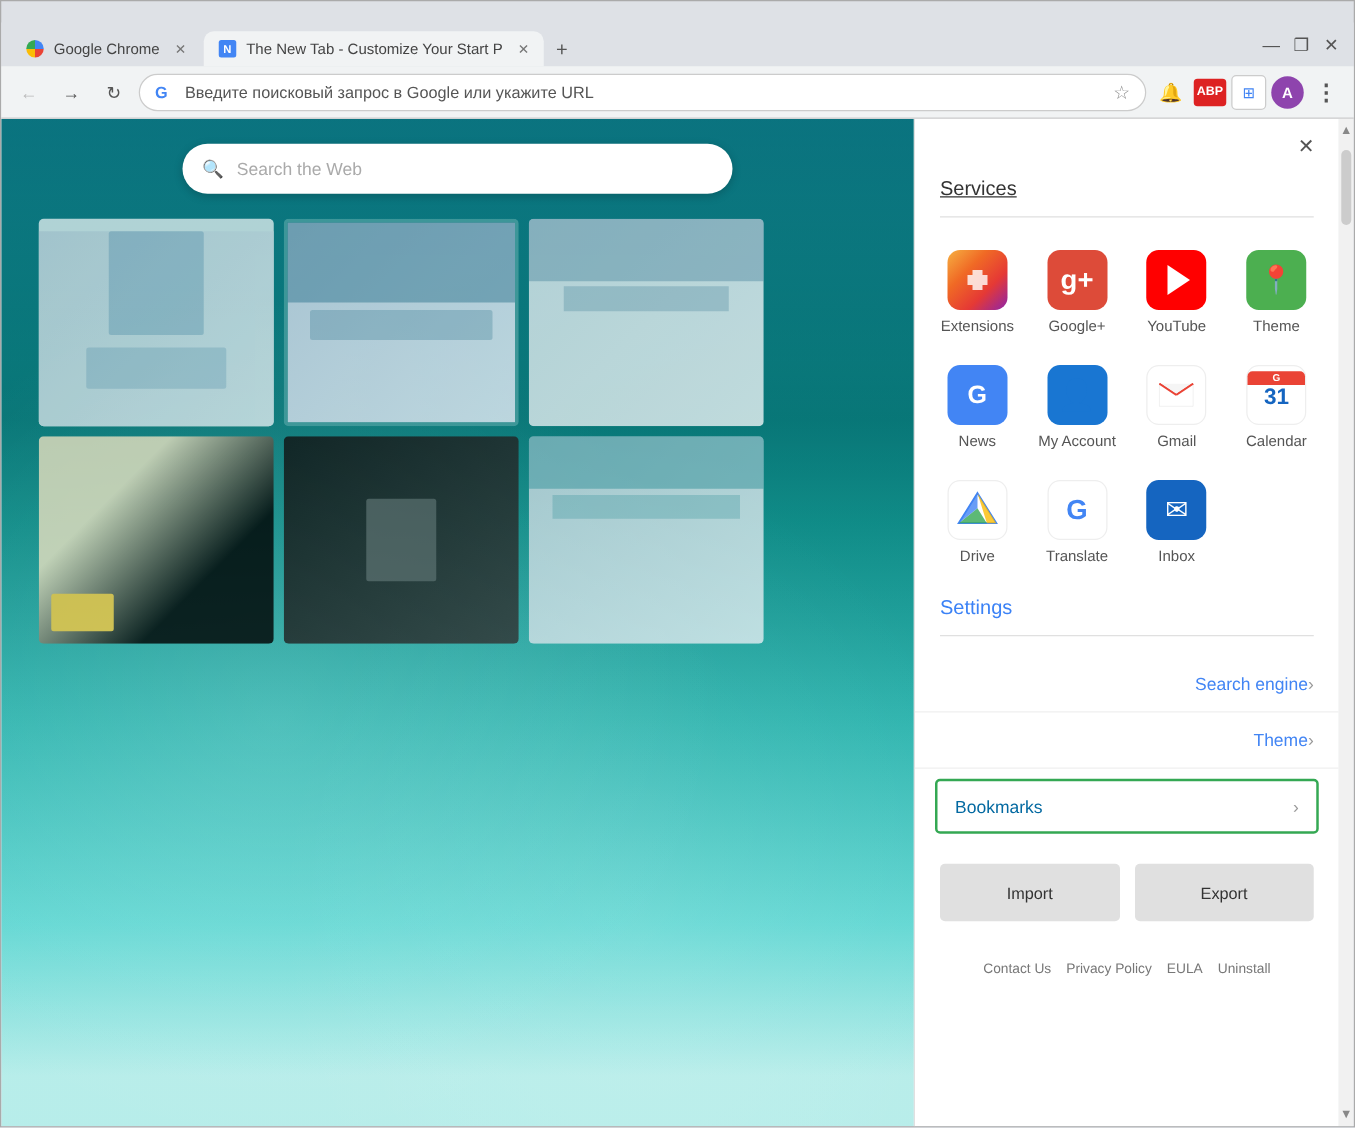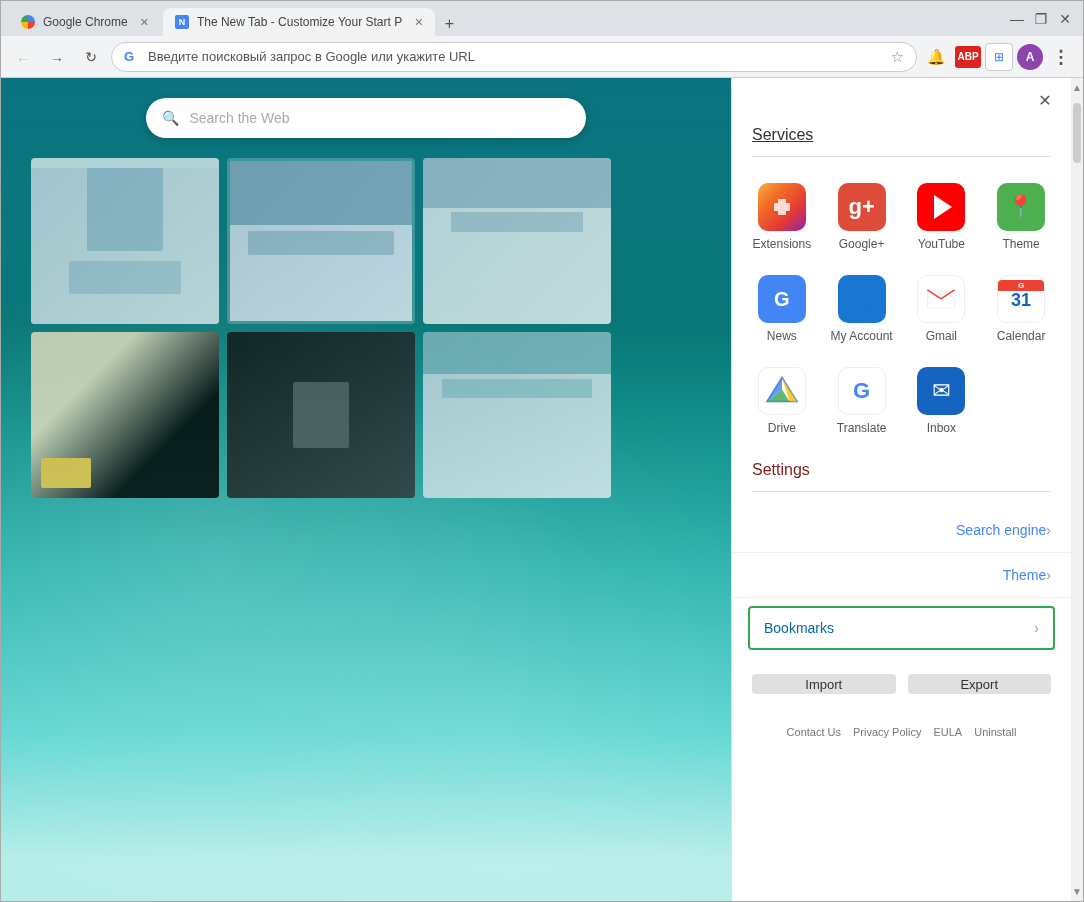--- a/index.html
+++ b/index.html
@@ -2,21 +2,21 @@
 <html><head>
   <meta charset="utf-8">
   <style>
     * { margin: 0; padding: 0; box-sizing: border-box; }
     body { width: 1084px; height: 902px; overflow: hidden; font-family: 'Segoe UI', Arial, sans-serif; background: #dee1e6; }
 
     
     .browser-window { width: 1084px; height: 902px; display: flex; flex-direction: column; border: 1px solid #aaa; }
 
     
-    .title-bar { height: 35px; background: #dee1e6; display: flex; align-items: center; padding: 0 8px; gap: 4px; }
+    .title-bar { height: 35px; background: #dee1e6; display: flex; align-items: center; padding: 0 8px; gap: 4px; margin-top: 17px; }
     .title-bar-tabs { display: flex; align-items: flex-end; flex: 1; height: 100%; gap: 2px; padding-top: 6px; }
     .tab { height: 28px; background: #dee1e6; border-radius: 8px 8px 0 0; display: flex; align-items: center; padding: 0 12px; gap: 8px; font-size: 12px; color: #444; min-width: 120px; }
     .tab.active { background: #f1f3f4; }
     .tab-favicon { width: 14px; height: 14px; border-radius: 50%; }
     .tab-favicon.google { background: conic-gradient(#4285f4 0deg 90deg, #ea4335 90deg 180deg, #fbbc05 180deg 270deg, #34a853 270deg 360deg); border-radius: 50%; }
     .tab-close { margin-left: 4px; color: #777; font-size: 11px; cursor: pointer; }
     .tab-add { width: 24px; height: 24px; display: flex; align-items: center; justify-content: center; color: #555; font-size: 16px; cursor: pointer; }
     .window-controls { display: flex; gap: 4px; align-items: center; margin-left: auto; }
     .win-btn { width: 20px; height: 20px; display: flex; align-items: center; justify-content: center; color: #555; font-size: 14px; cursor: pointer; }
 
@@ -93,29 +93,29 @@
     
     .icon-drive { background: white; border: 1px solid #eee; }
     
     .icon-translate { background: white; border: 1px solid #eee; }
     
     .icon-photos { background: white; border: 1px solid #eee; }
     
     .icon-inbox { background: #1565c0; }
 
     
-    .settings-title { font-size: 16px; color: #7f1d1d; font-weight: 500; padding: 8px 20px 12px; }
+    .settings-title { font-size: 16px; color: #3b82f6; font-weight: 500; padding: 8px 20px 12px; }
     .settings-item { display: flex; align-items: center; justify-content: flex-end; padding: 14px 20px; cursor: pointer; border-bottom: 1px solid #f0f0f0; }
     .settings-item-label { font-size: 14px; color: #4285f4; }
     .settings-chevron { color: #999; font-size: 14px; }
     .settings-item.bookmarks-active { border: 2px solid #34a853; border-radius: 4px; margin: 4px 12px; padding: 12px 12px; }
     .settings-item.bookmarks-active .settings-item-label { color: #333; }
 
     .import-export { display: flex; gap: 12px; padding: 16px 20px; }
-    .action-btn { flex: 1; height: 20px; background: #e0e0e0; border: none; border-radius: 4px; font-size: 13px; color: #333; cursor: pointer; }
+    .action-btn { flex: 1; height: 46px; background: #e0e0e0; border: none; border-radius: 4px; font-size: 13px; color: #333; cursor: pointer; }
 
     .footer-links { display: flex; justify-content: center; gap: 12px; padding: 16px 0 0; }
     .footer-link { font-size: 11px; color: #777; cursor: pointer; text-decoration: none; }
 
     
     .right-panel::-webkit-scrollbar { width: 6px; }
     .right-panel::-webkit-scrollbar-track { background: #f1f1f1; }
     .right-panel::-webkit-scrollbar-thumb { background: #ccc; border-radius: 3px; }
 
     .vertical-scrollbar { width: 12px; background: #f1f1f1; display: flex; flex-direction: column; align-items: center; padding: 2px 0; }

